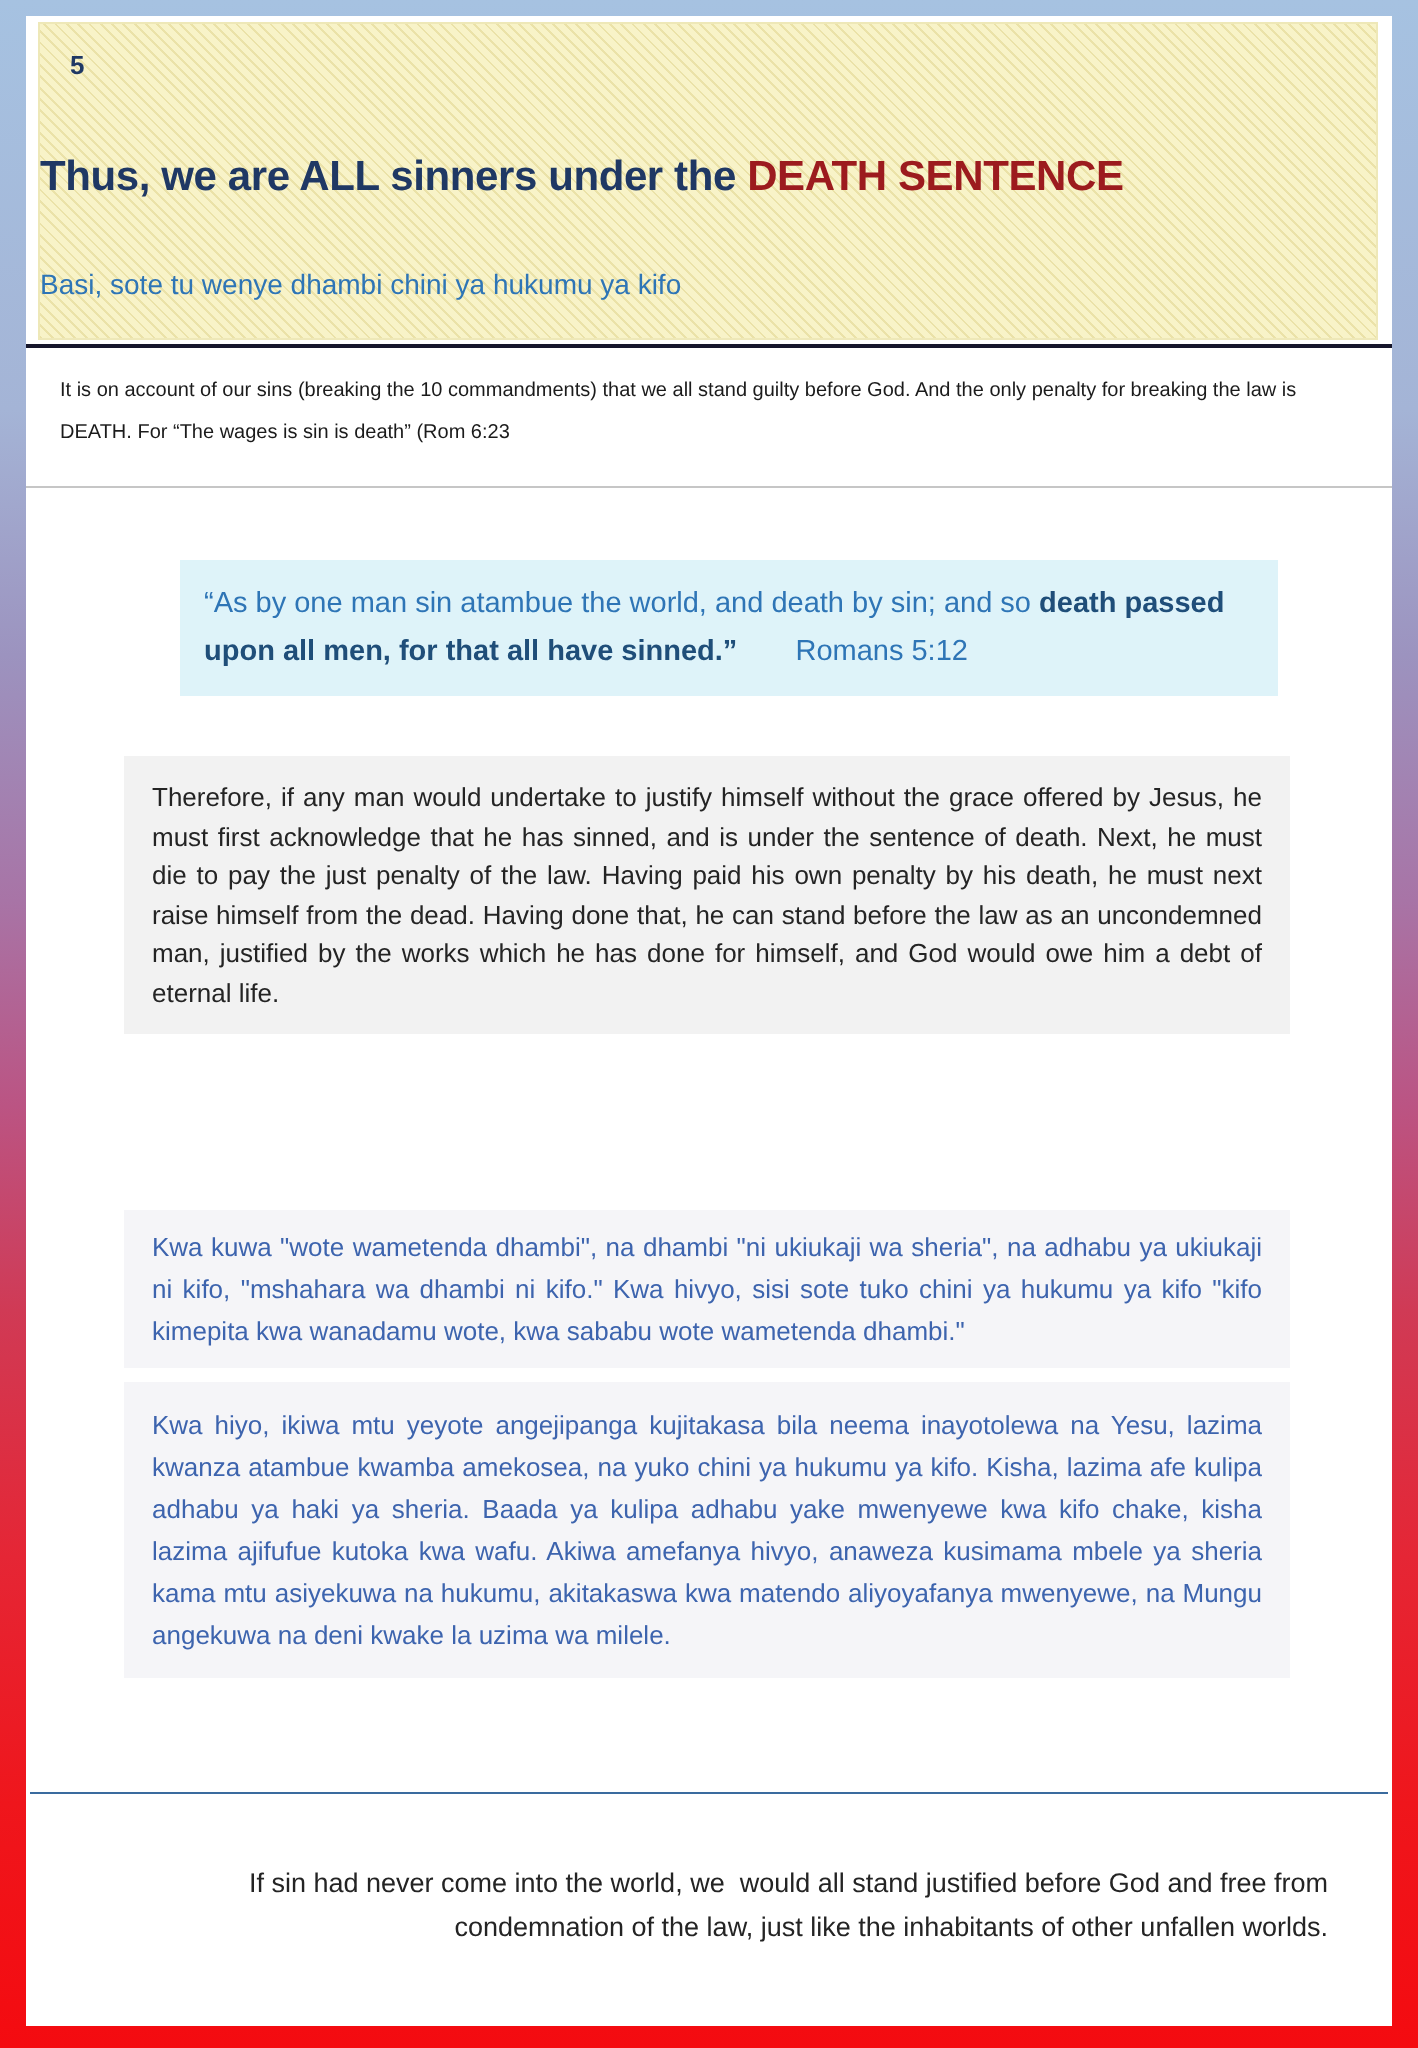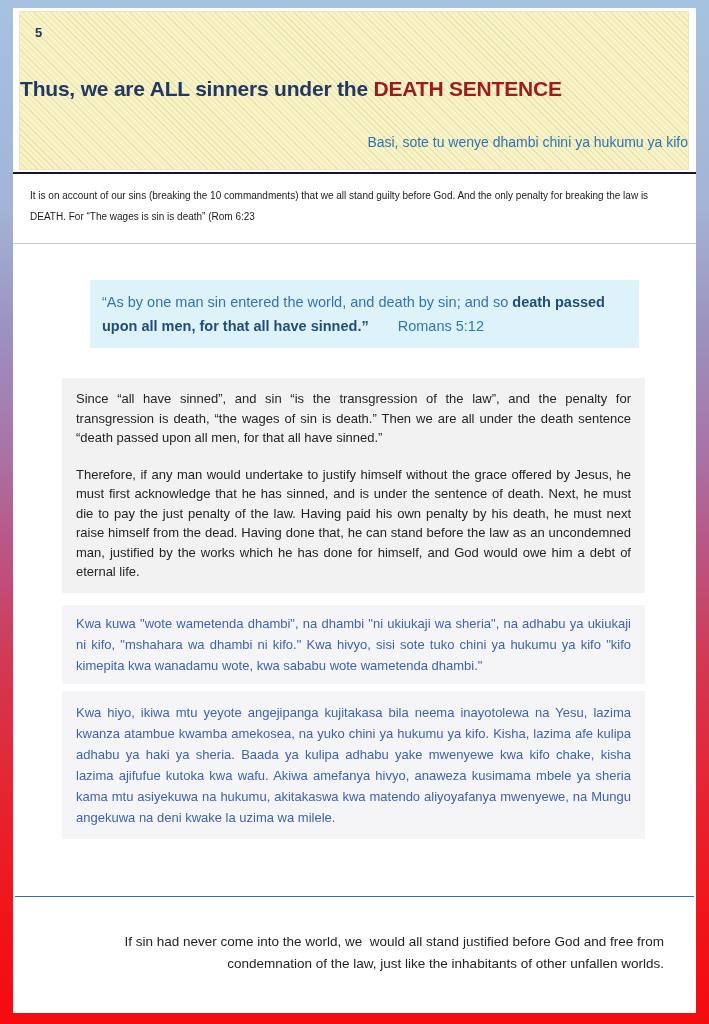--- a/index.html
+++ b/index.html
@@ -8,21 +8,21 @@
     background:linear-gradient(180deg,#a6c2e1 0%,#a4b4d6 20%,#9c93bf 32%,#a874a6 44%,#bb5483 54%,#d03a55 64%,#e52635 76%,#ef161c 88%,#f40b10 100%);}
   .content{position:absolute;left:13px;top:8px;width:683px;height:1005px;background:#ffffff;overflow:hidden;}
 
   .header-banner{position:absolute;left:6px;top:3px;width:670px;height:159px;box-sizing:border-box;
     background-color:#f8f3c8;
     background-image:repeating-linear-gradient(45deg,rgba(213,198,116,0.38) 0px,rgba(213,198,116,0.38) 1px,rgba(255,255,255,0) 1px,rgba(255,255,255,0) 4px);
     border:1px solid #eee8b8;}
   .page-number{position:absolute;left:15px;top:13px;font-size:13px;font-weight:bold;color:#1f3864;}
   .page-title{position:absolute;left:0;right:0;top:65px;text-align:left;font-size:21px;font-weight:bold;color:#1f3864;letter-spacing:-0.2px;}
   .page-title .accent{color:#9c1b1e;}
-  .page-subtitle{position:absolute;left:0;right:0;top:122px;text-align:right;font-size:14px;color:#2e75b6;}
+  .page-subtitle{position:absolute;left:0;right:0;top:122px;text-align:left;font-size:14px;color:#2e75b6;}
 
   .header-divider{position:absolute;left:0;top:164px;width:683px;height:2px;background:#16162b;}
   .intro-paragraph{position:absolute;left:17px;top:177px;width:652px;font-size:10px;line-height:21px;color:#1b1b1b;}
   .section-divider{position:absolute;left:0;top:235px;width:683px;height:1px;background:#c6c6c6;}
 
   .quote-box{position:absolute;left:77px;top:272px;width:525px;box-sizing:content-box;
     padding:10px 12px;background:#def3f9;font-size:14.5px;line-height:24px;color:#2e75b6;}
   .quote-box .emph{font-weight:bold;color:#1f4e79;}
   .quote-box .ref{margin-left:25px;color:#2e75b6;}
 
@@ -54,27 +54,26 @@
       <div class="page-subtitle">Basi, sote tu wenye dhambi chini ya hukumu ya kifo</div>
     </div>
 
     <div class="header-divider"></div>
 
     <div class="intro-paragraph">It is on account of our sins (breaking the 10 commandments) that we all stand guilty before God. And the only penalty for breaking the law is DEATH. For “The wages is sin is death” (Rom 6:23</div>
 
     <div class="section-divider"></div>
 
     <div class="quote-box">
-      <span>“As by one man sin entered the world, and death by sin; and so</span>
+      <span>“As by one man sin atambue the world, and death by sin; and so</span>
       <span class="emph">death passed upon all men, for that all have sinned.”</span>
       <span class="ref">Romans 5:12</span>
     </div>
 
     <div class="doctrine-en">
-      <p>Since “all have sinned”, and sin “is the transgression of the law”, and the penalty for transgression is death, “the wages of sin is death.” Then we are all under the death sentence “death passed upon all men, for that all have sinned.”</p>
       <p>Therefore, if any man would undertake to justify himself without the grace offered by Jesus, he must first acknowledge that he has sinned, and is under the sentence of death. Next, he must die to pay the just penalty of the law. Having paid his own penalty by his death, he must next raise himself from the dead. Having done that, he can stand before the law as an uncondemned man, justified by the works which he has done for himself, and God would owe him a debt of eternal life.</p>
     </div>
 
     <div class="swahili-box swahili-1">Kwa kuwa "wote wametenda dhambi", na dhambi "ni ukiukaji wa sheria", na adhabu ya ukiukaji ni kifo, "mshahara wa dhambi ni kifo." Kwa hivyo, sisi sote tuko chini ya hukumu ya kifo "kifo kimepita kwa wanadamu wote, kwa sababu wote wametenda dhambi."</div>
 
     <div class="swahili-box swahili-2">Kwa hiyo, ikiwa mtu yeyote angejipanga kujitakasa bila neema inayotolewa na Yesu, lazima kwanza atambue kwamba amekosea, na yuko chini ya hukumu ya kifo. Kisha, lazima afe kulipa adhabu ya haki ya sheria. Baada ya kulipa adhabu yake mwenyewe kwa kifo chake, kisha lazima ajifufue kutoka kwa wafu. Akiwa amefanya hivyo, anaweza kusimama mbele ya sheria kama mtu asiyekuwa na hukumu, akitakaswa kwa matendo aliyoyafanya mwenyewe, na Mungu angekuwa na deni kwake la uzima wa milele.</div>
 
     <div class="footer-divider"></div>
 
     <div class="footer-paragraph">If sin had never come into the world, we  would all stand justified before God and free from condemnation of the law, just like the inhabitants of other unfallen worlds.</div>

